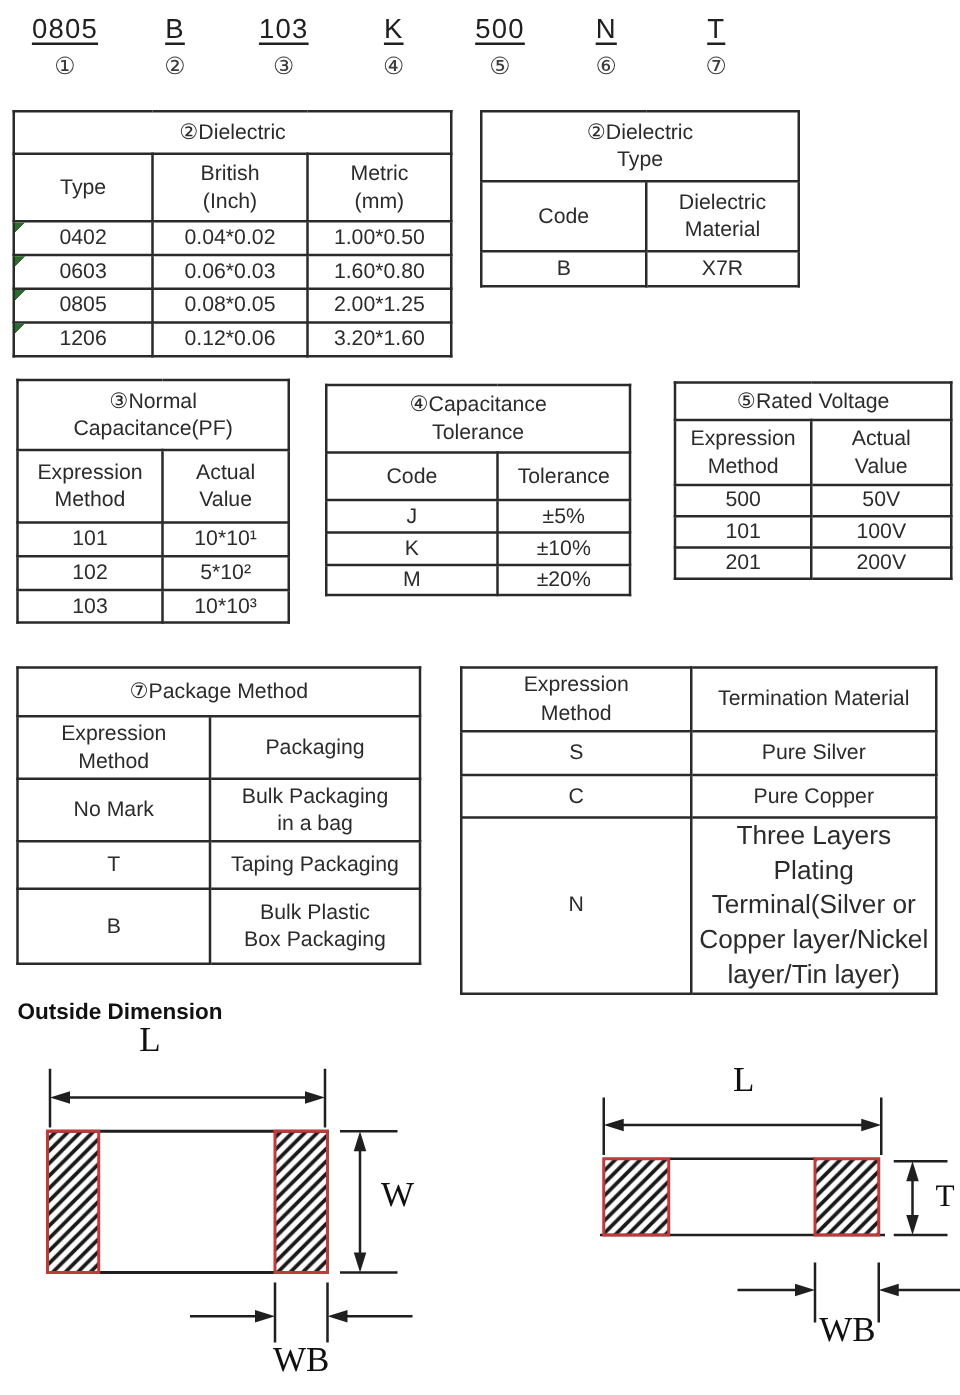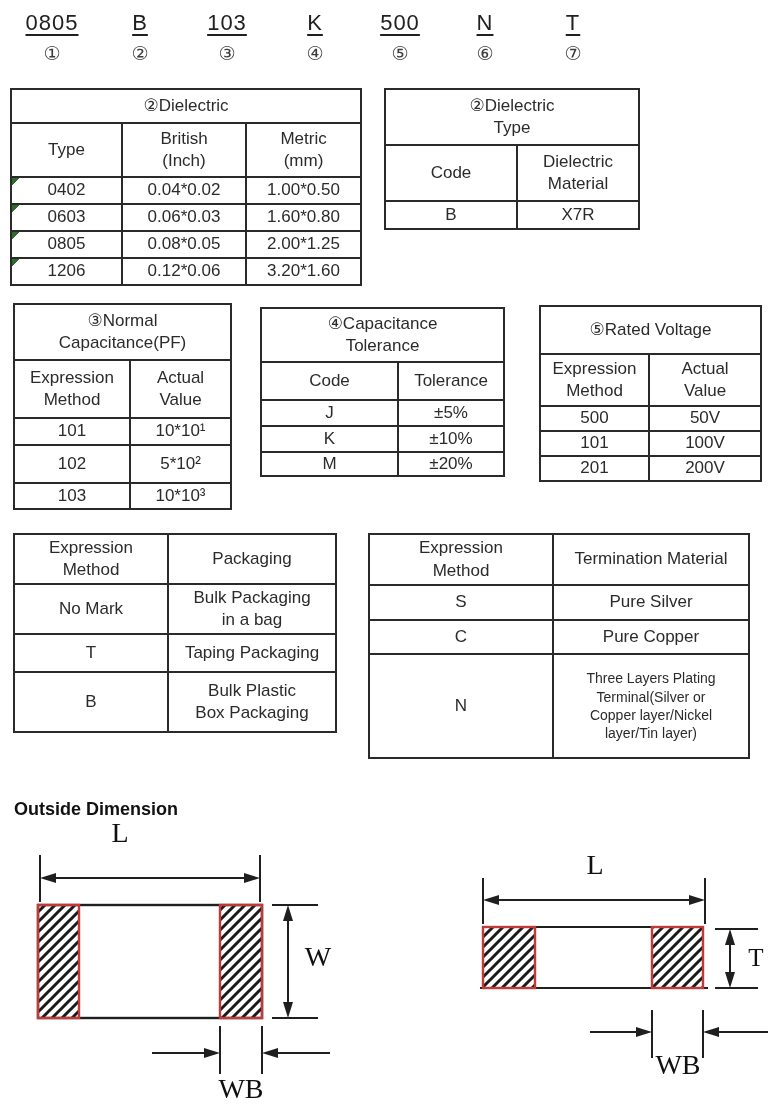--- a/index.html
+++ b/index.html
@@ -149,21 +149,21 @@
     <tr style="height:58px">
       <th>Expression
 Method</th>
       <th>Actual
 Value</th>
     </tr>
     <tr style="height:27px">
       <td>101</td>
       <td>10*10¹</td>
     </tr>
-    <tr style="height:38px">
+    <tr style="height:27px">
       <td>102</td>
       <td>5*10²</td>
     </tr>
     <tr style="height:26px">
       <td>103</td>
       <td>10*10³</td>
     </tr>
   </tbody>
     </table>
 
@@ -195,21 +195,21 @@
     </tr>
   </tbody>
     </table>
 
   <table class="t" style="left:539px;top:305px;width:221px">
     <colgroup>
         <col style="width:109px">
         <col style="width:112px">
       </colgroup>
     <tbody>
-        <tr class="tt" style="height:48px">
+        <tr class="tt" style="height:30px">
           <th colspan="2">⑤Rated Voltage</th>
         </tr>
     <tr style="height:52px">
       <th>Expression
 Method</th>
       <th>Actual
 Value</th>
     </tr>
     <tr style="height:25px">
       <td>500</td>
@@ -225,20 +225,23 @@
     </tr>
   </tbody>
     </table>
 
   <table class="t" style="left:13px;top:533px;width:322px">
     <colgroup>
         <col style="width:154px">
         <col style="width:168px">
       </colgroup>
     <tbody>
+        <tr class="tt" style="height:39px">
+          <th colspan="2">⑦Package Method</th>
+        </tr>
     <tr style="height:50px">
       <th>Expression
 Method</th>
       <th>Packaging</th>
     </tr>
     <tr style="height:50px">
       <td>No Mark</td>
       <td>Bulk Packaging
 in a bag</td>
     </tr>
@@ -268,21 +271,21 @@
     <tr style="height:35px">
       <td>S</td>
       <td>Pure Silver</td>
     </tr>
     <tr style="height:34px">
       <td>C</td>
       <td>Pure Copper</td>
     </tr>
     <tr style="height:104px">
       <td>N</td>
-      <td style="font-size:14px">Three Layers Plating
+      <td style="font-size:21px">Three Layers Plating
 Terminal(Silver or
 Copper layer/Nickel
 layer/Tin layer)</td>
     </tr>
   </tbody>
     </table>
 
   <div class="od-heading">Outside Dimension</div>
 
   <div class="diagram" style="left:0;top:820px;width:400px;height:296px">

